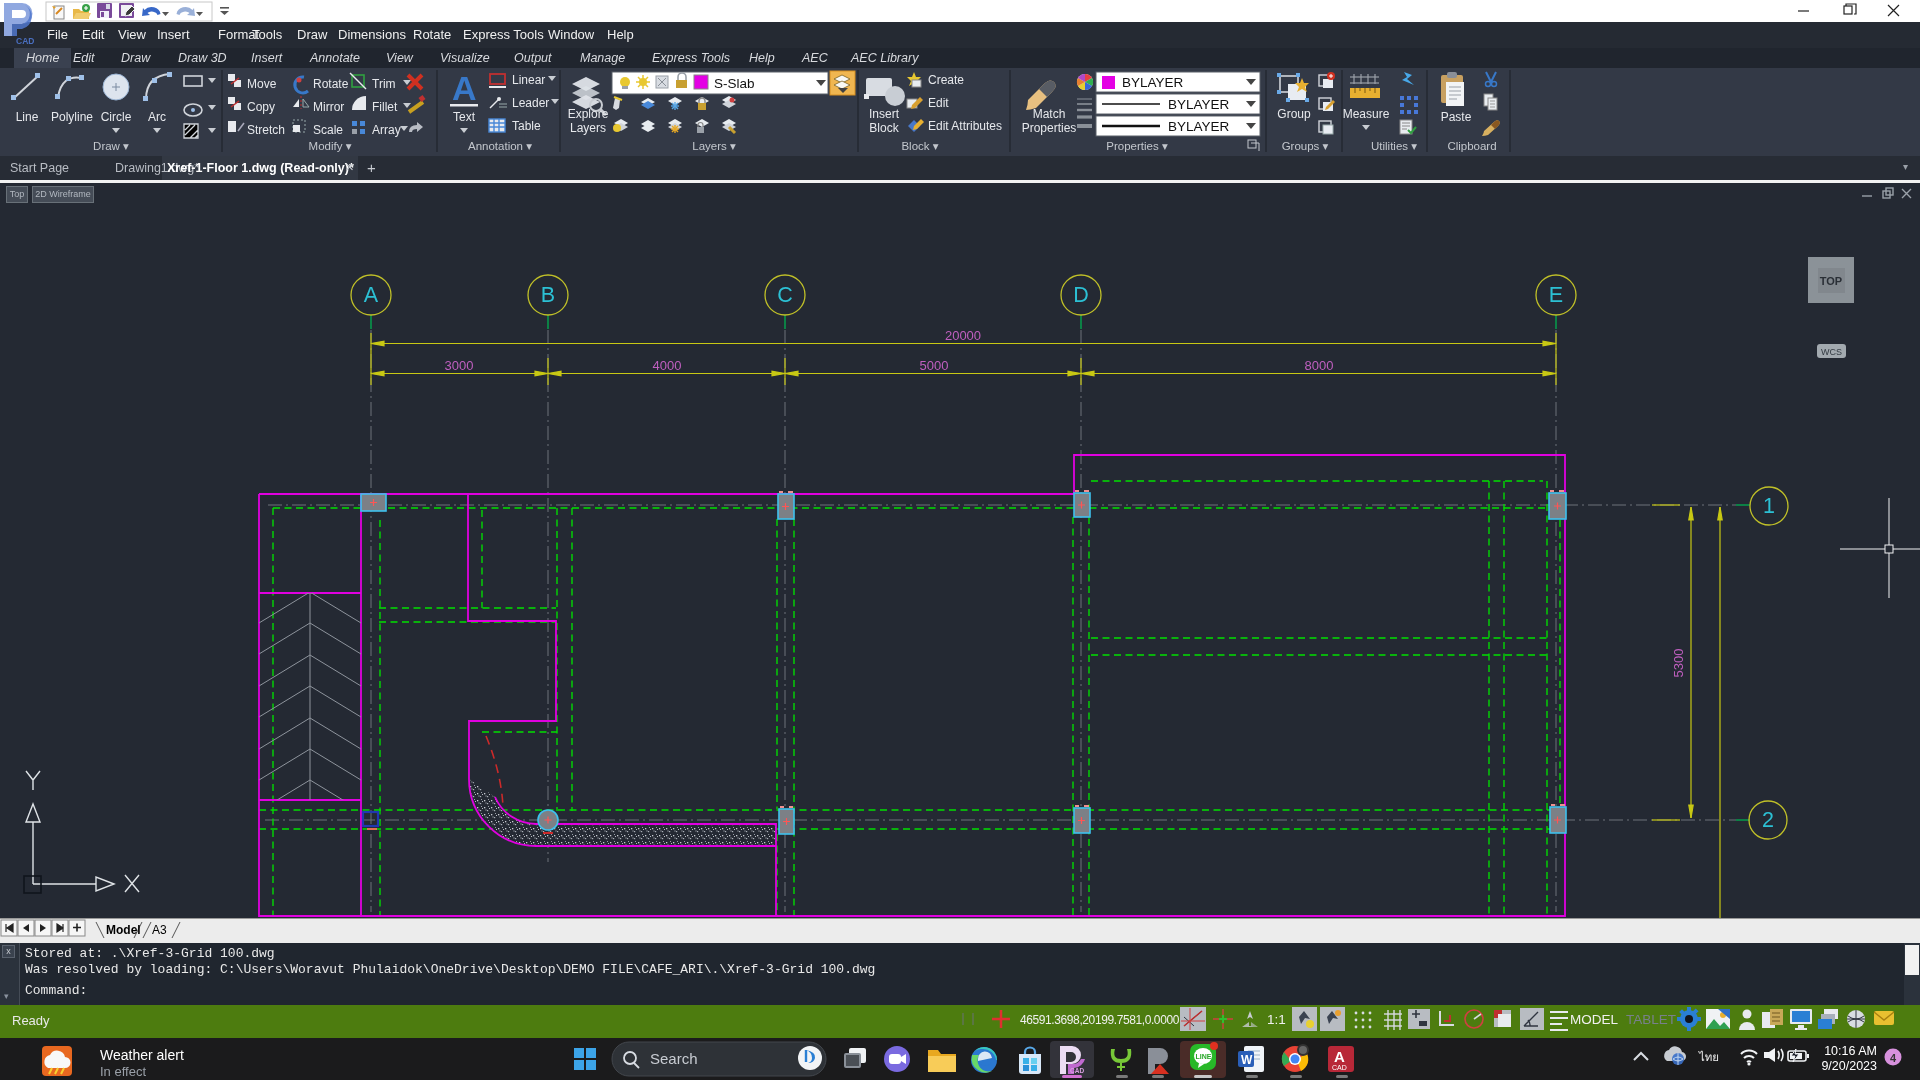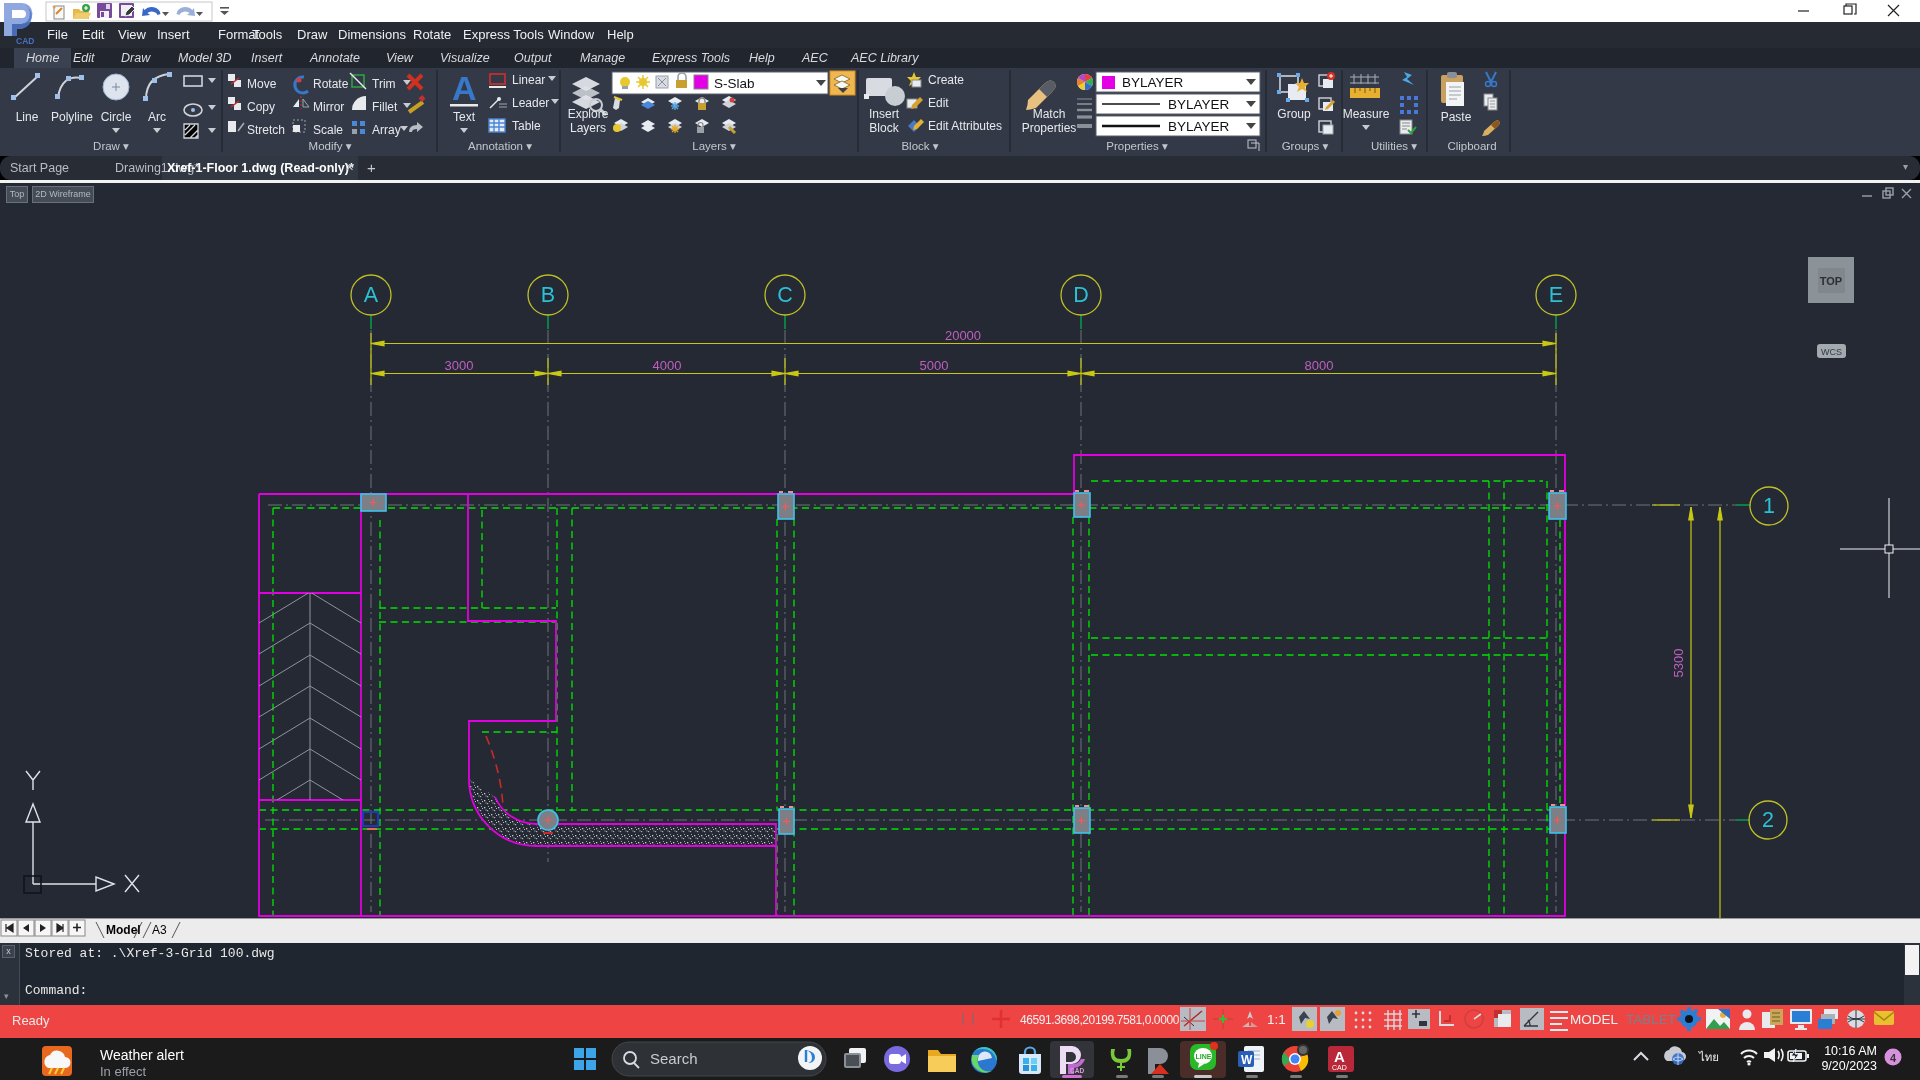--- a/index.html
+++ b/index.html
@@ -13,31 +13,31 @@
 
 #menubar { top:22px; left:0; width:1920px; height:26px; background:#252a33; color:#f0f0f0; font-size:13px; }
 #menubar span { position:absolute; top:5px; }
 
 #ribbontabs { top:48px; left:0; width:1920px; height:20px; background:#20252e; color:#d8dade; font-size:12.5px;font-style:italic; }
 #ribbontabs span { position:absolute; top:3px; }
 .activetab { background:#3a4150; }
 
 #ribbon { top:68px; left:0; width:1920px; height:88px; background:#333946; color:#e6e8ec; font-size:12.5px; }
 
-#doctabs { top:156px; left:0; width:1920px; height:24px; background:#272c35; color:#b9bdc4; font-size:12.5px;border-radius:11px; }
+#doctabs { top:156px; left:0; width:1920px; height:24px; background:#272c35; color:#b9bdc4; font-size:12.5px; }
 #whiteline { top:180px; left:0; width:1920px; height:3px; background:#f2f2f2; }
 
 #viewport { top:183px; left:0; width:1920px; height:735px; background:#242933; }
 .vbtn { position:absolute; background:#454c57; border:1px solid #687078; color:#b2b8c0; font-size:9px; text-align:center; white-space:nowrap; overflow:hidden; }
 
 #modelbar { top:918px; left:0; width:1920px; height:25px; background:#ececec; color:#000; font-size:12px; }
 
 #cmd { top:943px; left:0; width:1920px; height:62px; background:#20262f; color:#e8e8e8; font-family:"Liberation Mono", monospace; font-size:13px; }
 
-#statusbar { top:1005px; left:0; width:1920px; height:33px; background:#ef4444; color:#e8e8e8; font-size:13px; }
+#statusbar { top:1005px; left:0; width:1920px; height:33px; background:#4d7c0f; color:#e8e8e8; font-size:13px; }
 
 #taskbar { top:1038px; left:0; width:1920px; height:42px; background:#1b1b1c; color:#fff; font-size:13px; }
 </style>
 </head>
 <body>
 <div id="app">
   <div class="abs" id="titlebar"></div>
   <svg class="abs" width="240" height="50" viewBox="0 0 240 50" style="top:0;left:0;z-index:5">
     <path d="M4,3 v33 h8 v-12 h10 a10.5,10.5 0 0 0 0,-21 z M12,10 h10 a4,4 0 0 1 0,8 h-10 z" fill="#90a8e0" fill-rule="evenodd"></path>
     <path d="M25,5 a10.5,10.5 0 0 1 -3,19 h-10 v12 h5 v-7 h5 a13,13 0 0 0 3,-24 z" fill="#5077cc" opacity="0.85"></path>
@@ -93,21 +93,21 @@
       <span style="left:338px">Dimensions</span>
     <span style="left:413px">Rotate</span>
       <span style="left:463px">Express Tools</span>
     <span style="left:548px">Window</span>
       <span style="left:607px">Help</span>
   </div>
   <div class="abs" id="ribbontabs">
     <span class="activetab" style="left:14px; top:0; padding:3px 12px 4px">Home</span>
     <span style="left:73px">Edit</span>
       <span style="left:121px">Draw</span>
-    <span style="left:178px">Model 3D</span>
+    <span style="left:178px">Draw 3D</span>
       <span style="left:251px">Insert</span>
     <span style="left:310px">Annotate</span>
       <span style="left:386px">View</span>
     <span style="left:440px">Visualize</span>
       <span style="left:514px">Output</span>
     <span style="left:580px">Manage</span>
       <span style="left:652px">Express Tools</span>
     <span style="left:749px">Help</span>
       <span style="left:802px">AEC</span>
     <span style="left:851px">AEC Library</span>
@@ -765,20 +765,21 @@
       <text x="152" y="16" font-size="12" fill="#000" font-family="Liberation Sans">A3</text>
     </svg>
   </div>
   <div class="abs" id="cmd">
     <div style="position:absolute; left:0; top:0; width:20px; height:62px; background:#2b323c; border-right:1px solid #454c56;"></div>
     <div style="position:absolute; left:2px; top:2px; width:13px; height:13px; background:#3a424e; border:1px solid #5a626e; color:#c8ccd2; font-size:9px; line-height:11px; text-align:center; font-family:'Liberation Sans';">x</div>
     <div style="position:absolute; left:4px; top:48px; color:#8a929e; font-size:9px; font-family:'Liberation Sans';">▾</div>
     <div style="position:absolute; right:0; top:0; width:16px; height:62px; background:#2b323c;"></div>
     <div style="position:absolute; right:1px; top:2px; width:14px; height:30px; background:#f2f2f2;"></div>
     <div style="position:absolute; left:25px; top:3px;">Stored at: .\Xref-3-Grid 100.dwg</div>
+    <div style="position:absolute; left:25px; top:19px;">Was resolved by loading: C:\Users\Woravut Phulaidok\OneDrive\Desktop\DEMO FILE\CAFE_ARI\.\Xref-3-Grid 100.dwg</div>
     <div style="position:absolute; left:25px; top:40px;">Command:</div>
   </div>
   <div class="abs" id="statusbar">
     <div style="position:absolute; left:12px; top:8px;">Ready</div>
     <svg width="970" height="33" viewBox="950 0 970 33" style="position:absolute;left:950px;top:0" font-family="Liberation Sans">
       <g stroke="#6a7078">
           <line x1="963" y1="8" x2="963" y2="20"></line>
           <line x1="973" y1="8" x2="973" y2="20"></line>
         </g>
       <path d="M992,14 h18 M1001,5 v18" stroke="#e03030" stroke-width="2.5"></path>

